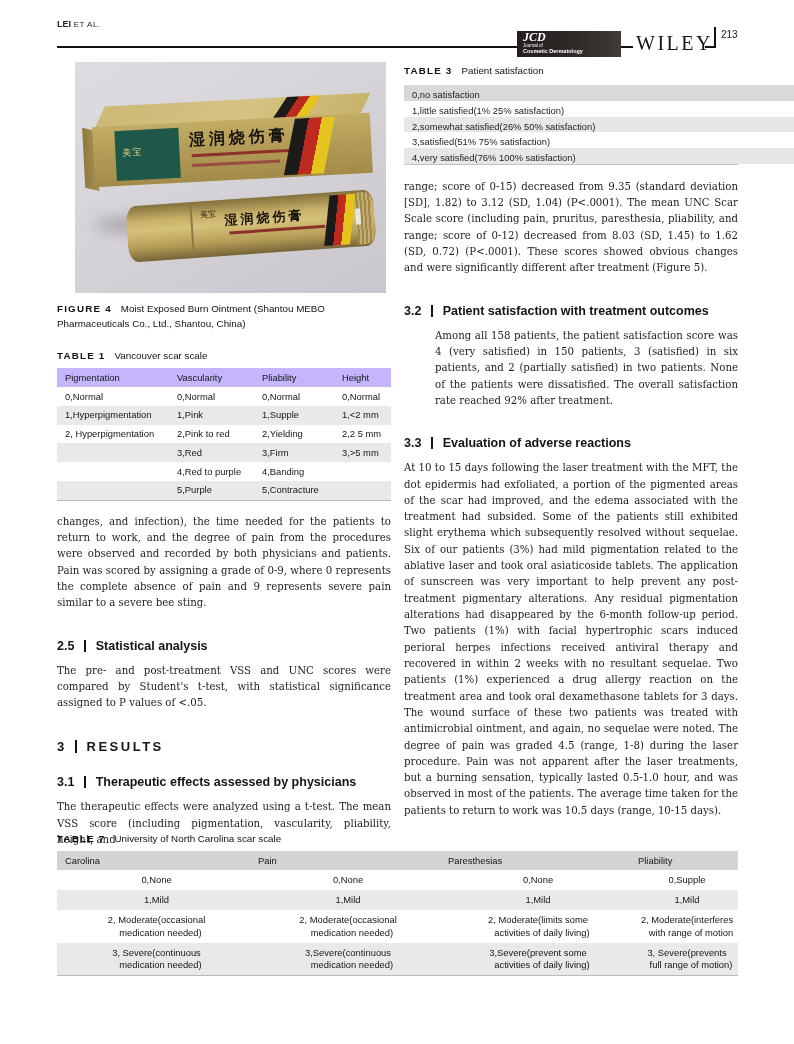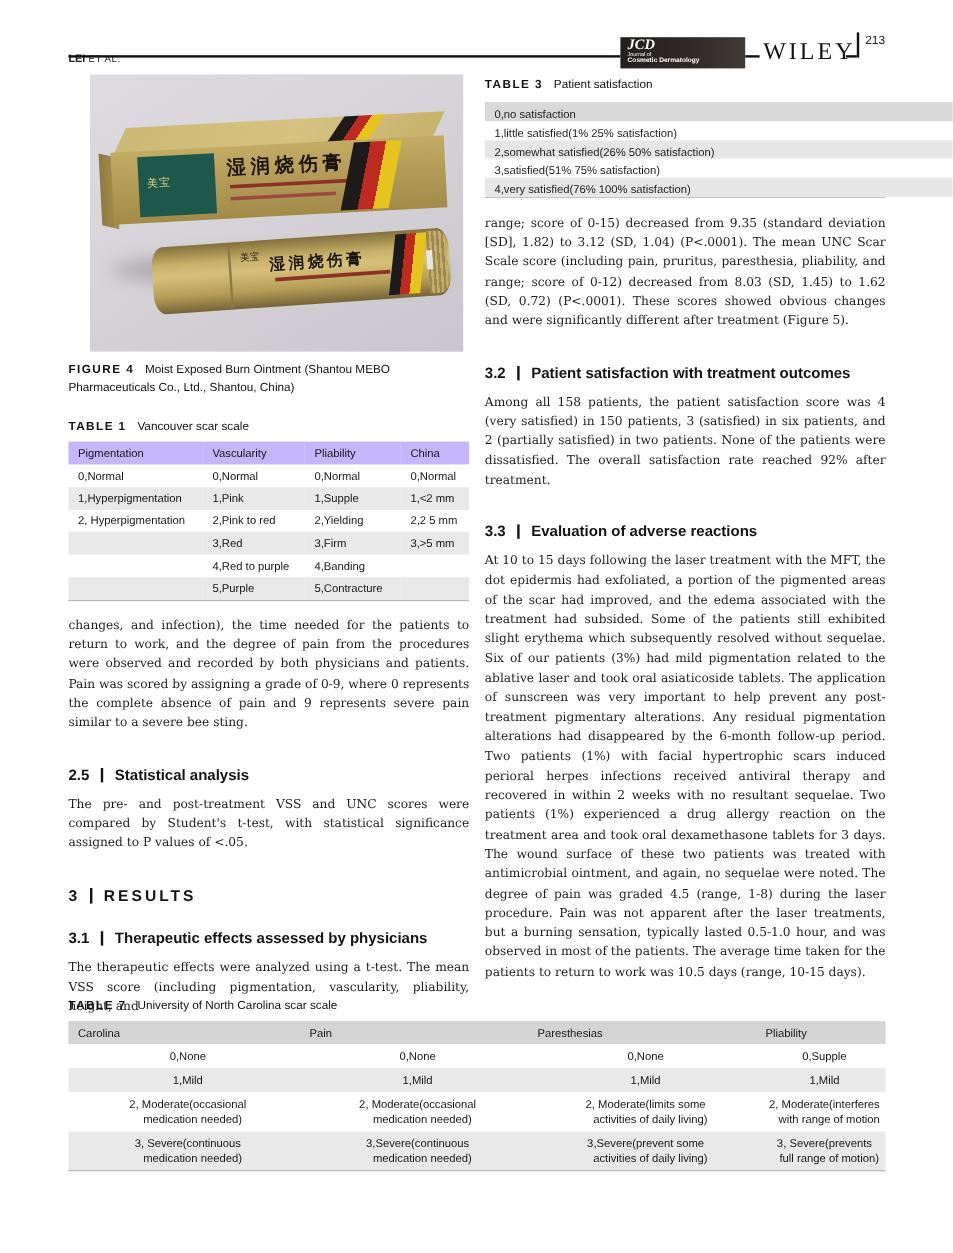--- a/index.html
+++ b/index.html
@@ -1,21 +1,21 @@
 <!DOCTYPE html>
 <html><head>
 <meta charset="utf-8">
 <style>
   * { margin:0; padding:0; box-sizing:border-box; }
   html,body { background:#ffffff; }
   .page { position:relative; width:794px; height:1044px; background:#fff; overflow:hidden;
           font-family:"Liberation Sans", sans-serif; color:#1c1c1c; }
 
   
-  .running-head { position:absolute; left:57px; top:44px; font-size:8px; letter-spacing:.5px; color:#222; }
+  .running-head { position:absolute; left:57px; top:19px; font-size:8px; letter-spacing:.5px; color:#222; }
   .running-head b { font-size:9px; letter-spacing:0; }
   .rule1 { position:absolute; left:57px; top:46px; width:460px; height:2px; background:#111; }
   .logo { position:absolute; left:517px; top:31px; width:104px; height:26px;
           background:linear-gradient(90deg,#241f1e 0%,#2e2927 55%,#413a37 100%); color:#fff; padding:1px 0 0 6px; }
   .logo-abbr { font-family:"Liberation Serif", serif; font-style:italic; font-weight:bold; font-size:12px; line-height:11px; }
   .logo-sub1 { font-size:4.5px; line-height:5px; }
   .logo-sub2 { font-size:5.5px; line-height:6px; font-weight:bold; }
   .rule2 { position:absolute; left:621px; top:46px; width:12px; height:2px; background:#111; }
   .wiley { position:absolute; left:636px; top:32px; font-family:"Liberation Serif", serif;
            font-size:20px; letter-spacing:2.5px; color:#131313; }
@@ -152,21 +152,21 @@
           <col style="width:112px">
           <col style="width:85px">
           <col style="width:80px">
           <col style="width:57px">
         </colgroup>
       <tbody>
           <tr>
         <th>Pigmentation</th>
         <th>Vascularity</th>
         <th>Pliability</th>
-        <th>China</th>
+        <th>Height</th>
       </tr>
       <tr>
             <td>0,Normal</td>
             <td>0,Normal</td>
             <td>0,Normal</td>
             <td>0,Normal</td>
           </tr>
       <tr class="stripe">
             <td>1,Hyperpigmentation</td>
             <td>1,Pink</td>
@@ -234,21 +234,21 @@
       <div class="t3row t3shade2">4,very satisfied(76% 100% satisfaction)</div>
     </div>
 
     <p class="para" style="margin-top:14px;">range; score of 0-15) decreased from 9.35 (standard deviation [SD], 1.82) to 3.12 (SD, 1.04) (P&lt;.0001). The mean UNC Scar Scale score (including pain, pruritus, paresthesia, pliability, and range; score of 0-12) decreased from 8.03 (SD, 1.45) to 1.62 (SD, 0.72) (P&lt;.0001). These scores showed obvious changes and were significantly different after treatment (Figure 5).</p>
 
     <div class="sec-h" style="margin-top:27px;">
       <span>3.2</span>
       <span class="sec-bar"></span>
       <span class="sec-title">Patient satisfaction with treatment outcomes</span>
     </div>
-    <p class="para" style="margin-top:10px;">Among all 158 patients, the patient satisfaction score was 4 (very satisfied) in 150 patients, 3 (satisfied) in six patients, and 2 (partially satisfied) in two patients. None of the patients were dissatisfied. The overall satisfaction rate reached 92% after treatment.</p>
+    <p class="para" style="margin-top:10px;margin-left:31px;">Among all 158 patients, the patient satisfaction score was 4 (very satisfied) in 150 patients, 3 (satisfied) in six patients, and 2 (partially satisfied) in two patients. None of the patients were dissatisfied. The overall satisfaction rate reached 92% after treatment.</p>
 
     <div class="sec-h" style="margin-top:27px;">
       <span>3.3</span>
       <span class="sec-bar"></span>
       <span class="sec-title">Evaluation of adverse reactions</span>
     </div>
     <p class="para" style="margin-top:10px;">At 10 to 15 days following the laser treatment with the MFT, the dot epidermis had exfoliated, a portion of the pigmented areas of the scar had improved, and the edema associated with the treatment had subsided. Some of the patients still exhibited slight erythema which subsequently resolved without sequelae. Six of our patients (3%) had mild pigmentation related to the ablative laser and took oral asiaticoside tablets. The application of sunscreen was very important to help prevent any post-treatment pigmentary alterations. Any residual pigmentation alterations had disappeared by the 6-month follow-up period. Two patients (1%) with facial hypertrophic scars induced perioral herpes infections received antiviral therapy and recovered in within 2 weeks with no resultant sequelae. Two patients (1%) experienced a drug allergy reaction on the treatment area and took oral dexamethasone tablets for 3 days. The wound surface of these two patients was treated with antimicrobial ointment, and again, no sequelae were noted. The degree of pain was graded 4.5 (range, 1-8) during the laser procedure. Pain was not apparent after the laser treatments, but a burning sensation, typically lasted 0.5-1.0 hour, and was observed in most of the patients. The average time taken for the patients to return to work was 10.5 days (range, 10-15 days).</p>
   </div>
 
   <div class="table2-wrap">

